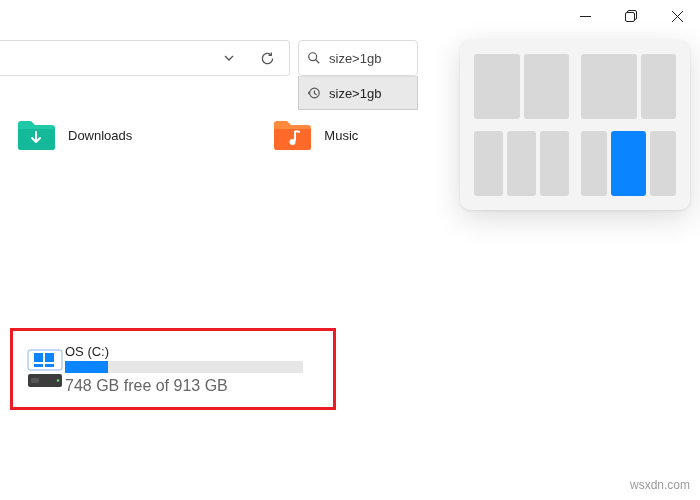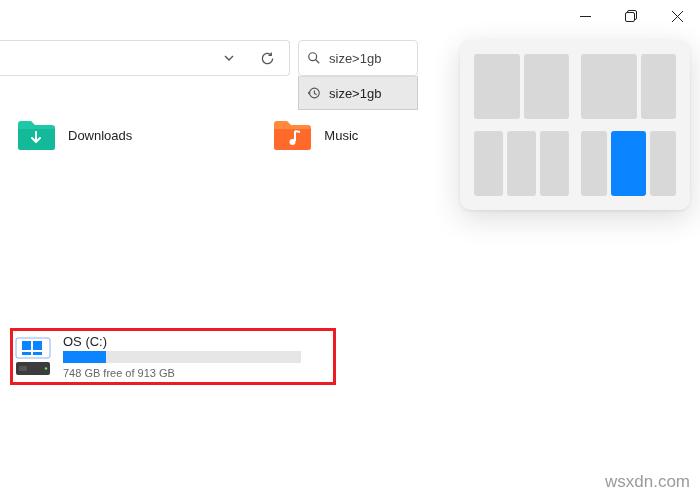--- a/index.html
+++ b/index.html
@@ -100,41 +100,40 @@
   }
   
   .folder-label { font-size: 13px; color: #222; }
 
   
   .drive-section {
     position: absolute;
     left: 10px;
     top: 328px;
     width: 326px;
-    height: 57px;
+    height: 82px;
     border: 3px solid #ec1c24;
     display: flex;
     align-items: center;
-    padding: 6px 0;
-    gap: 10px;
+    padding: 6px 12px;
   }
   .drive-icon { width: 40px; height: 42px; }
   .drive-info { flex: 1; }
   .drive-name { font-size: 13px; margin-bottom: 2px; }
   .drive-bar {
     width: 238px; height: 12px;
     background: #e6e6e6;
     position: relative;
     margin-bottom: 4px;
   }
   .drive-fill {
     position: absolute; left: 0; top: 0; bottom: 0;
     background: #0a84ff;
   }
-  .drive-status { font-size: 11px; color: #666; }
+  .drive-status { font-size: 16px; color: #666; }
 
   
   .snap-flyout {
     position: absolute;
     top: 40px;
     right: 10px;
     width: 230px;
     height: 170px;
     background: #f4f4f4;
     border-radius: 10px;
@@ -157,21 +156,21 @@
     border-radius: 3px;
   }
   .zone.sel { background: #0a84ff; }
 
   
   .watermark {
     position: absolute;
     right: 10px;
     bottom: 8px;
     color: #9b9b9b;
-    font-size: 17px;
+    font-size: 12px;
   }
 </style>
 </head>
 <body>
 
 <div class="titlebar">
   <div class="win-controls">
     <div class="win-btn">
       <svg width="11" height="11" viewBox="0 0 11 11">
           <path d="M0 5.5 H11" stroke="#222" stroke-width="1"></path>

